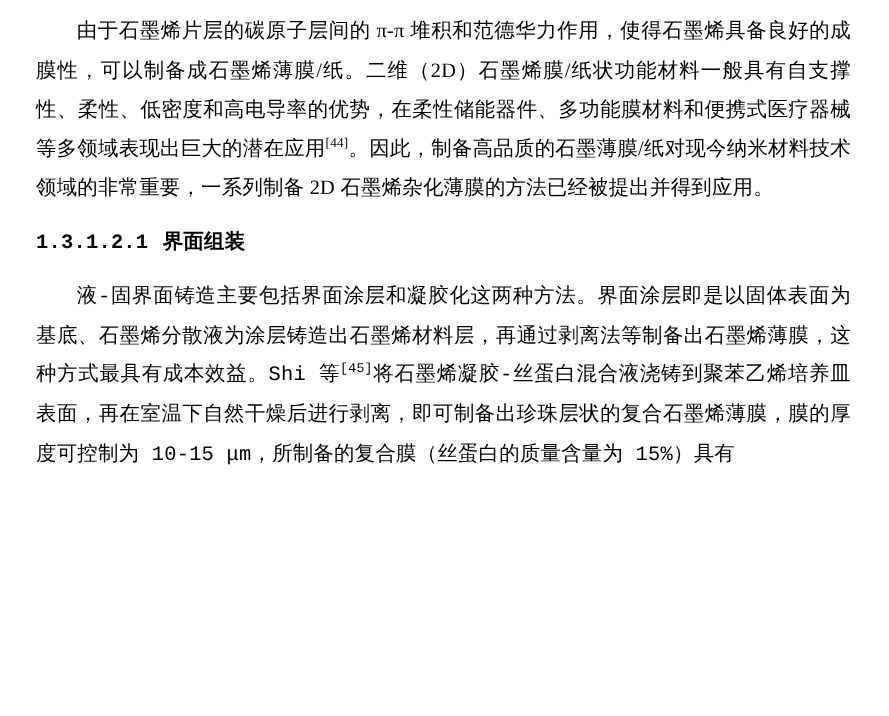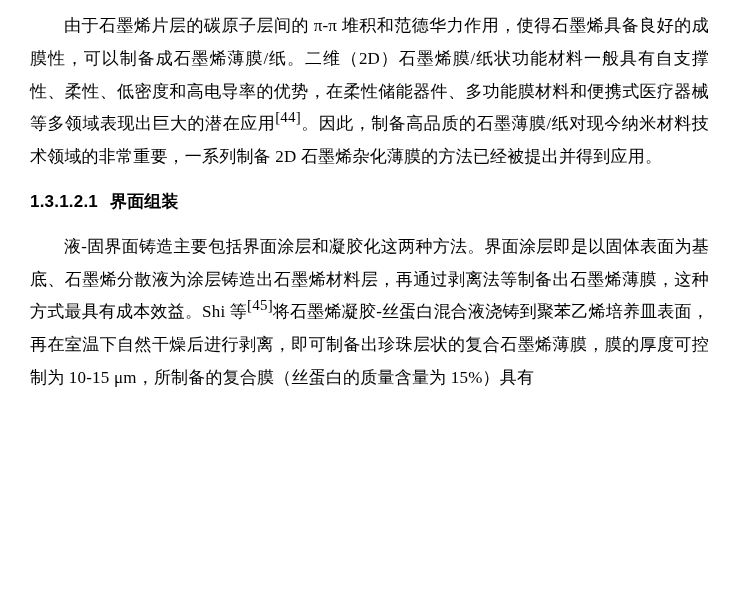--- a/index.html
+++ b/index.html
@@ -32,32 +32,33 @@
   }
   .heading {
     font-size: 17px;
     line-height: 1.93;
     font-weight: bold;
     margin: 12px 0 6px 0;
     text-indent: 0;
     letter-spacing: 0.2px;
   }
   .heading .num {
-    font-family: Liberation Sans, sans-serif;
+    font-family: Liberation Mono, monospace;
   }
   .heading .title {
     margin-left: 12px;
   }
   sup {
-    font-size: 15px;
+    font-size: 11px;
     vertical-align: super;
     line-height: 0;
   }
   .gap-top {
     margin-top: 12px;
+    font-family: Liberation Mono, monospace;
   }
 </style>
 </head>
 <body>
 
 <div class="page">
 
   <p class="para" id="p1-target">由于石墨烯片层的碳原子层间的 π-π 堆积和范德华力作用，使得石墨烯具备良好的成膜性，可以制备成石墨烯薄膜/纸。二维（2D）石墨烯膜/纸状功能材料一般具有自支撑性、柔性、低密度和高电导率的优势，在柔性储能器件、多功能膜材料和便携式医疗器械等多领域表现出巨大的潜在应用<sup>[44]</sup>。因此，制备高品质的石墨薄膜/纸对现今纳米材料技术领域的非常重要，一系列制备 2D 石墨烯杂化薄膜的方法已经被提出并得到应用。</p>
 
   <h3 class="heading">

